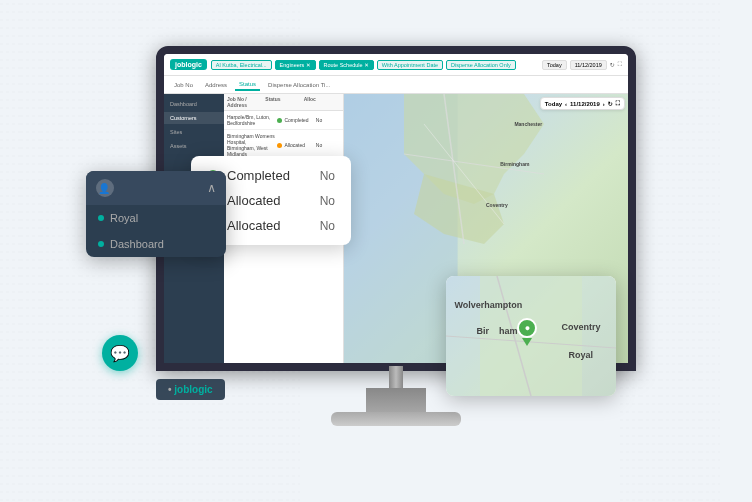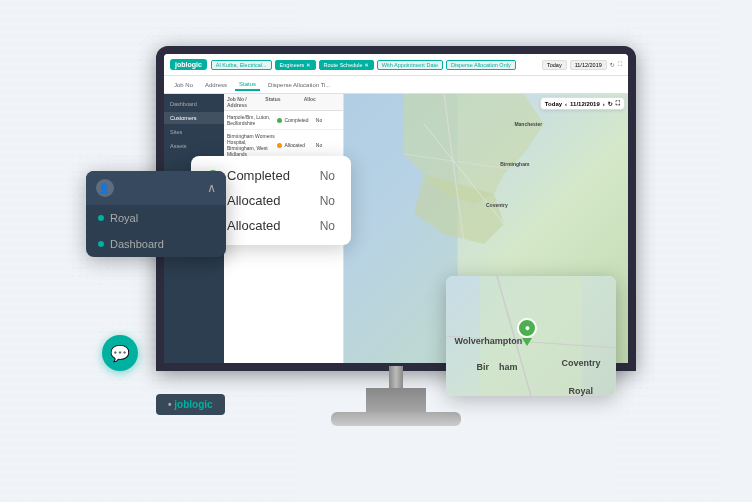--- a/index.html
+++ b/index.html
@@ -423,21 +423,20 @@
       height: 100%;
       background: linear-gradient(135deg, #c8dde8 0%, #d4e8c8 50%, #c8d8b8 100%);
       position: relative;
     }
 
     .mini-map-label {
       position: absolute;
       font-size: 9px;
       color: #444;
       font-weight: bold;
-      margin-top: 36px;
     }
 
     .mini-map-pin {
       position: absolute;
       width: 20px;
       height: 26px;
     }
 
     .pin-circle {
       width: 20px;
@@ -472,21 +471,21 @@
       align-items: center;
       justify-content: center;
       box-shadow: 0 2px 10px rgba(0,176,160,0.5);
       z-index: 15;
       cursor: pointer;
     }
 
     
     .footer-logo {
       position: absolute;
-      bottom: 71px;
+      bottom: 86px;
       left: 130px;
       background: rgba(44,62,80,0.95);
       color: #fff;
       font-size: 10px;
       font-weight: bold;
       padding: 5px 12px;
       border-radius: 4px;
       z-index: 5;
     }
 

